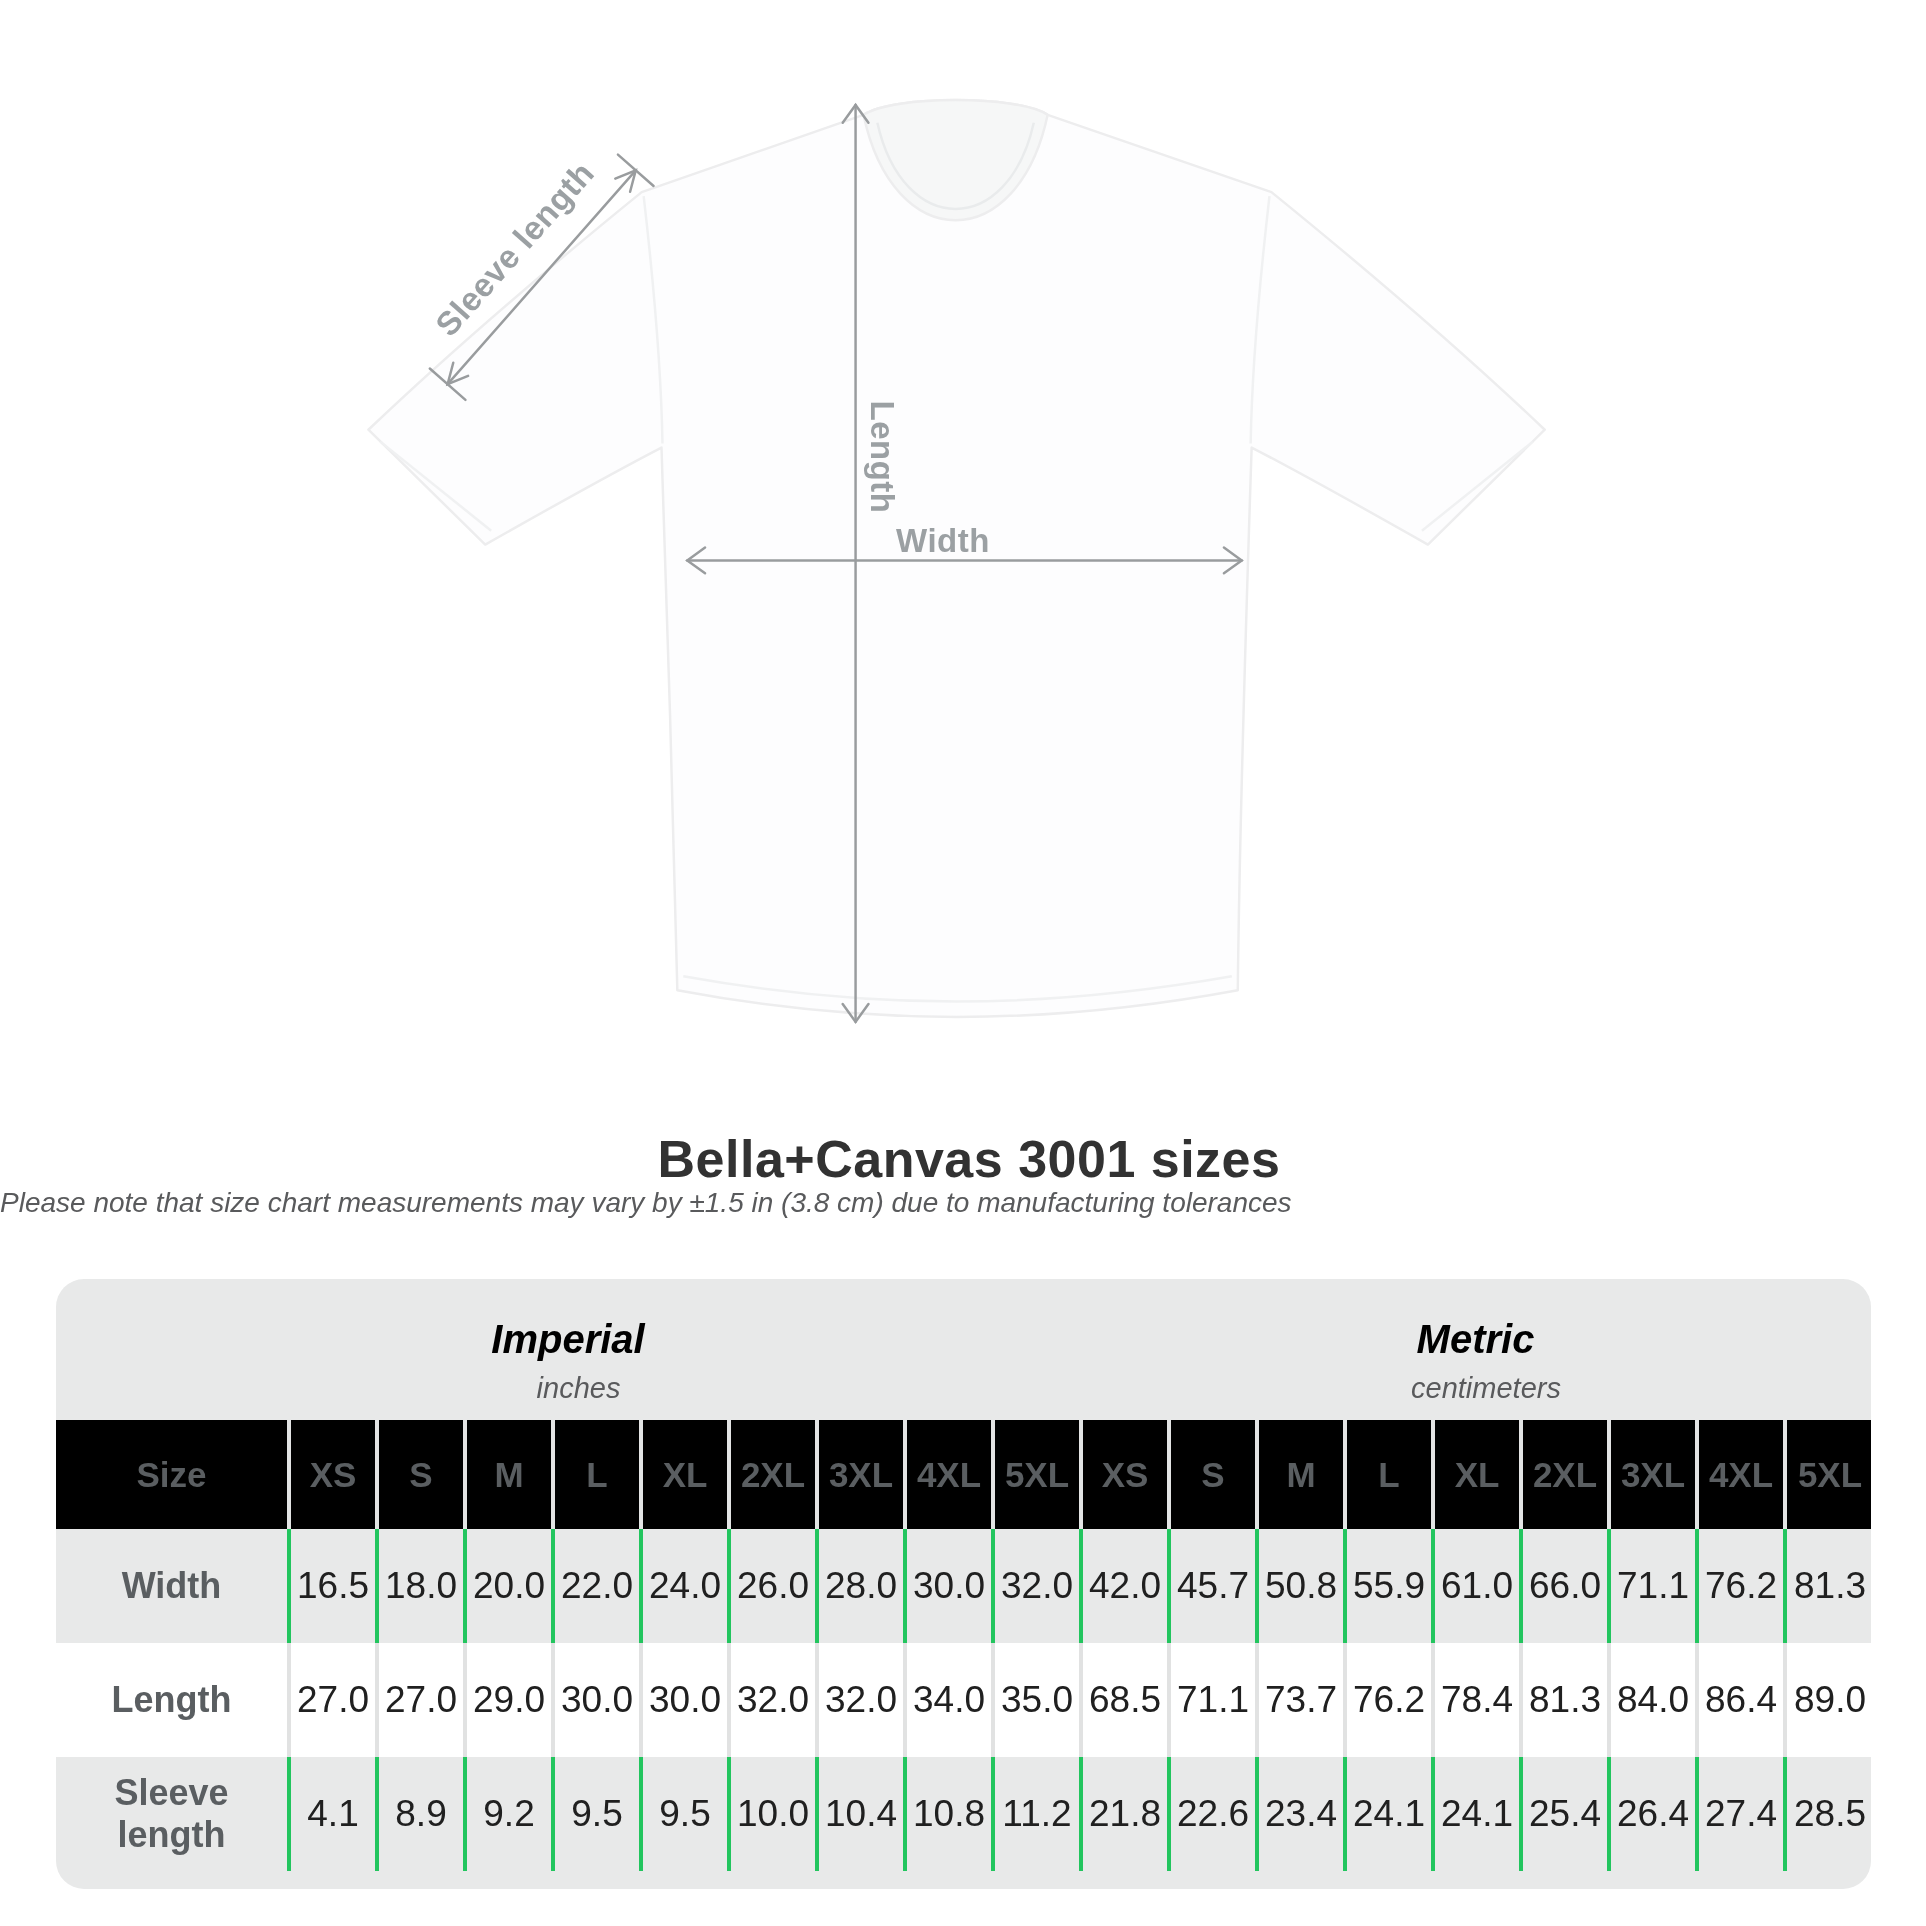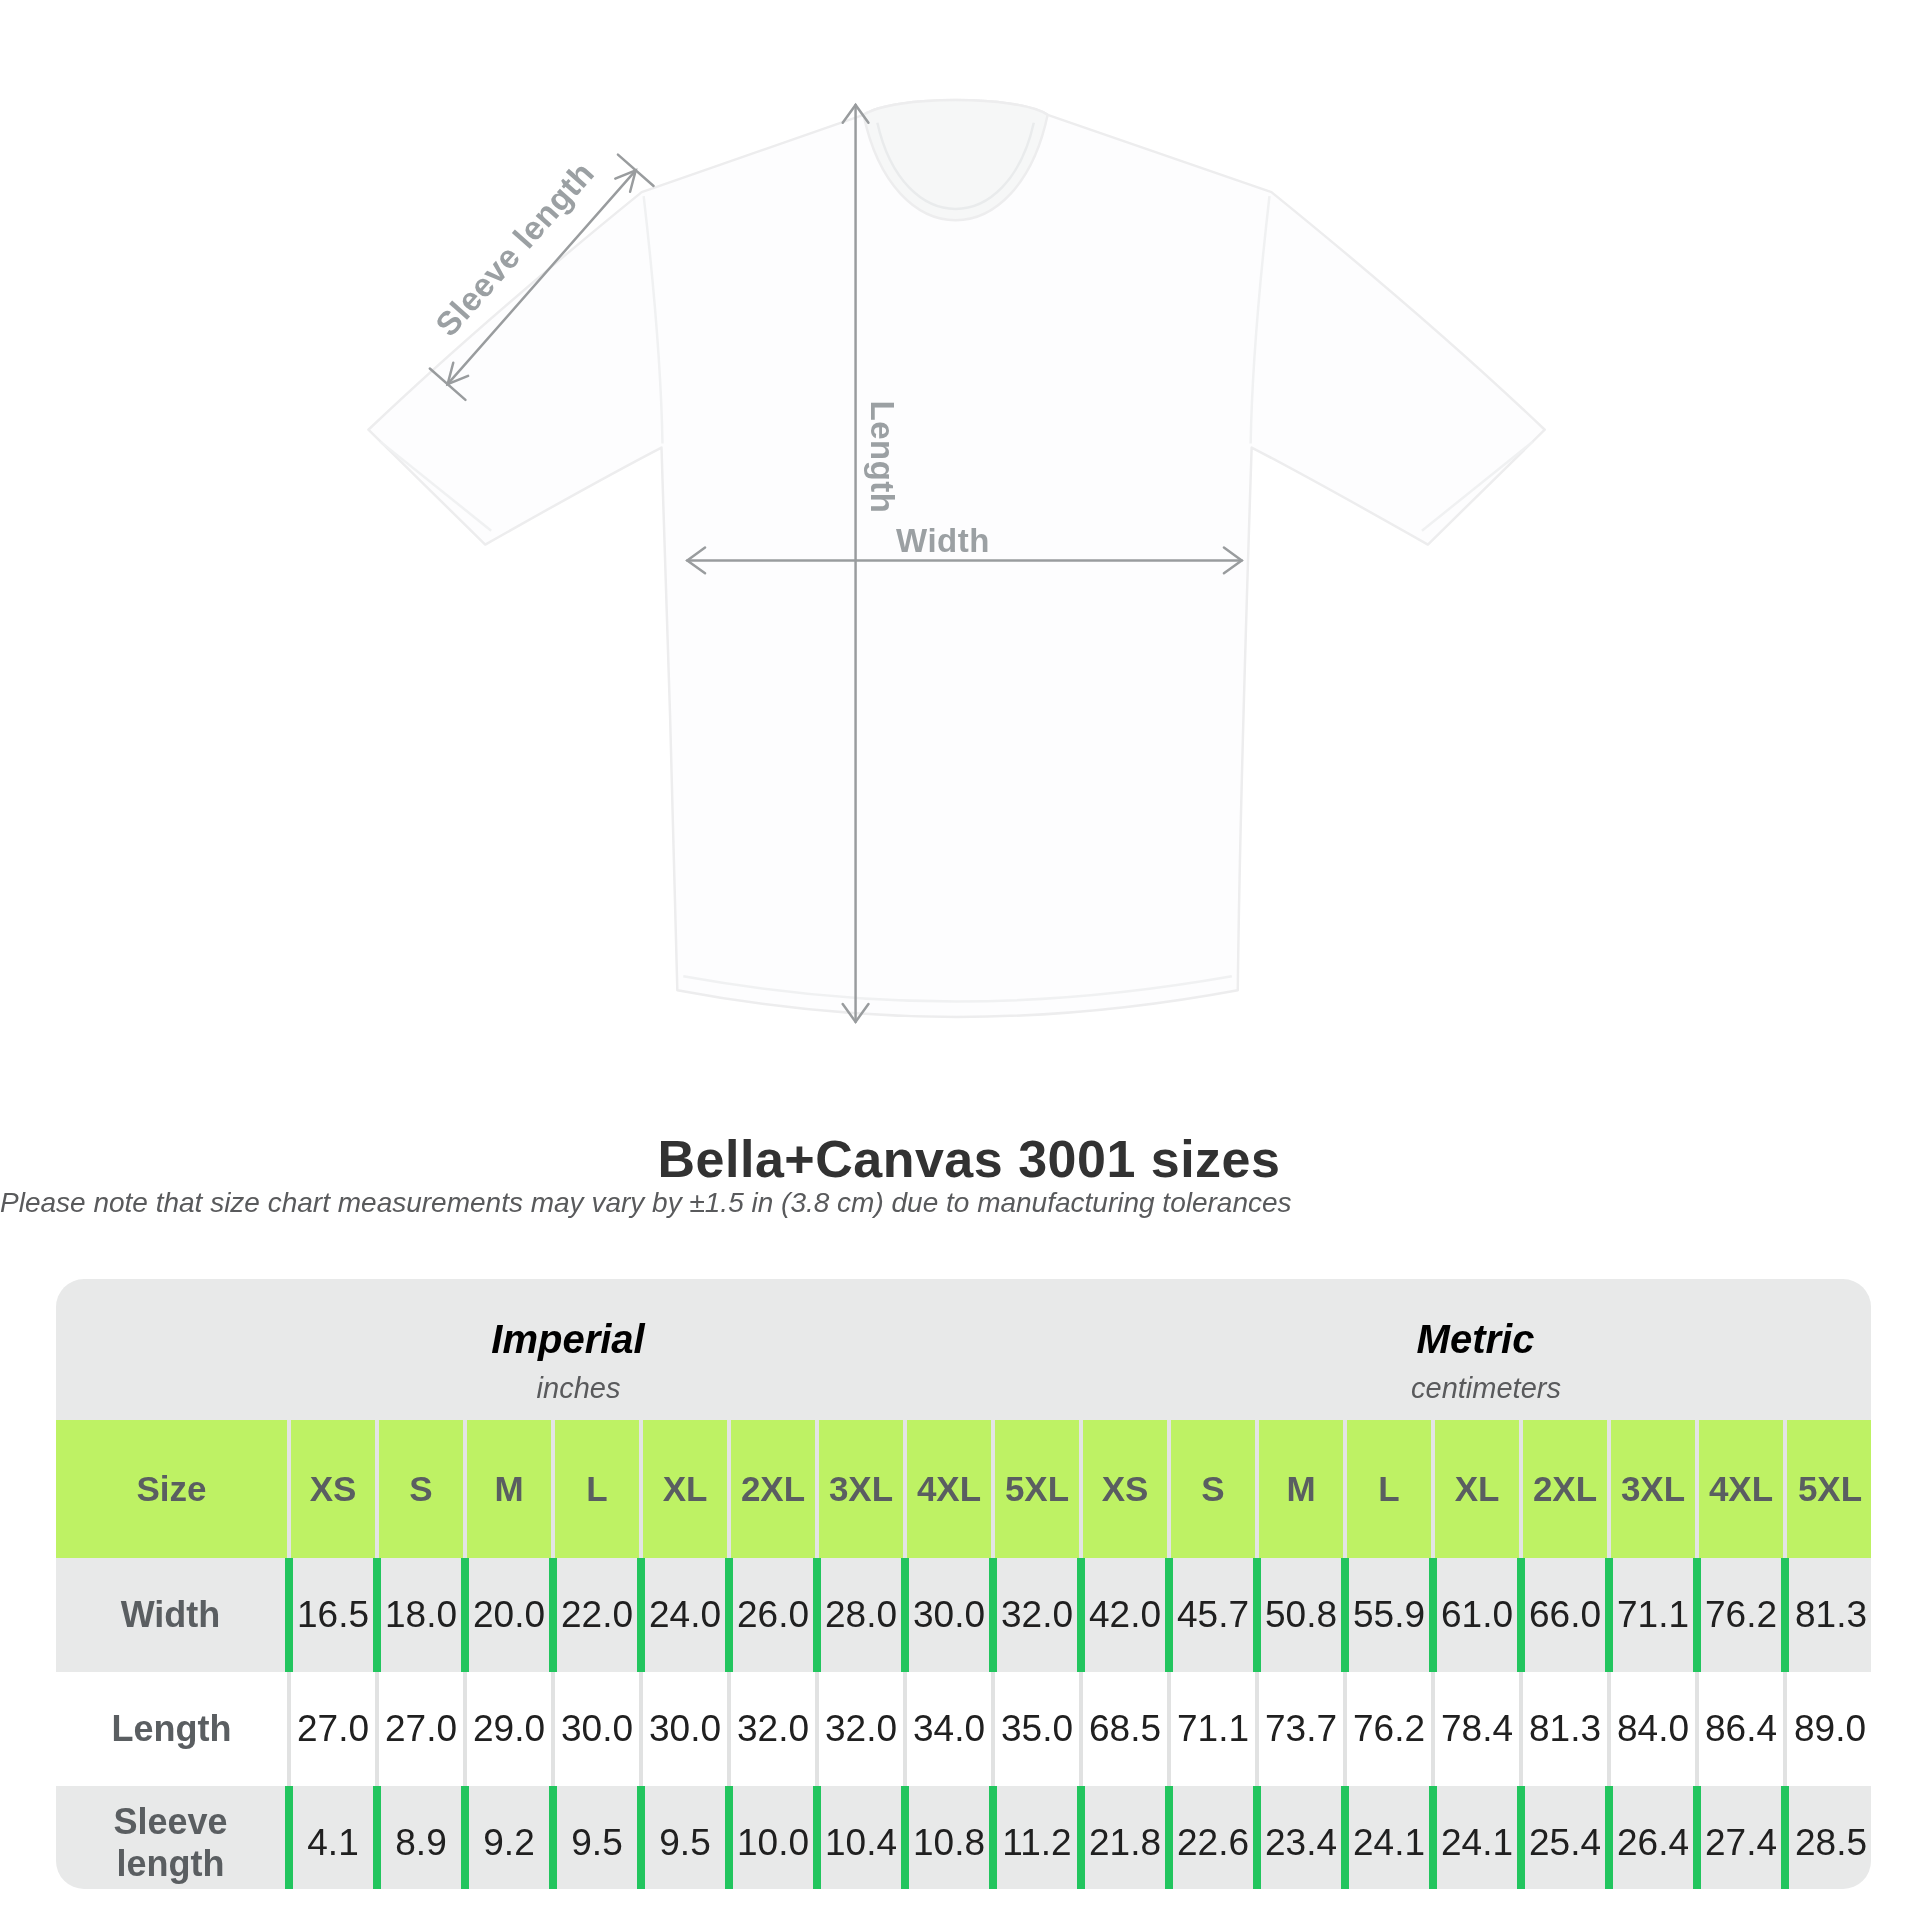--- a/index.html
+++ b/index.html
@@ -35,27 +35,27 @@
   .unit-group.metric   { left:1024px; width:791px;text-align:center; }
   .unit-name { margin-top:38px; font-size:40px; font-weight:bold; font-style:italic; color:#000000; }
   .unit-sub  { margin-top:10px; font-size:29px; font-style:italic; color:#595a5c;margin-left:21px; }
   .size-table {
     position:absolute; left:0; top:141px; width:1815px;
     border-collapse:collapse; table-layout:fixed;
   }
   .size-table th, .size-table td {
     text-align:center; vertical-align:middle; padding:0; overflow:hidden;
   }
-  .size-table thead tr { height:138px; background:#bef264; }
+  .size-table thead tr { height:109px; background:#000000; }
   .size-table tbody tr { height:114px; }
   .size-table tbody tr.row-white { background:#ffffff; }
   .size-table tbody tr.row-gray  { background:transparent; }
   .size-table thead .sep        { border-left:4px solid #e3e4e4; }
   .size-table tr.row-white .sep { border-left:4px solid #e1e2e2; }
-  .size-table tr.row-gray  .sep { border-left:8px solid #22c55e; }
+  .size-table tr.row-gray  .sep { border-left:4px solid #22c55e; }
   .size-table th { font-size:35px; font-weight:bold; color:#5a5e61; }
   .size-table td.label-cell { font-size:36px; font-weight:bold; color:#5a5e61; }
   .size-table td.value-cell { font-size:37px; font-weight:normal; color:#202020; }
 </style>
 </head>
 <body>
 
 <div class="canvas">
 
   <svg class="diagram" width="1927" height="1109" viewBox="0 0 1946 1120" aria-hidden="true">

